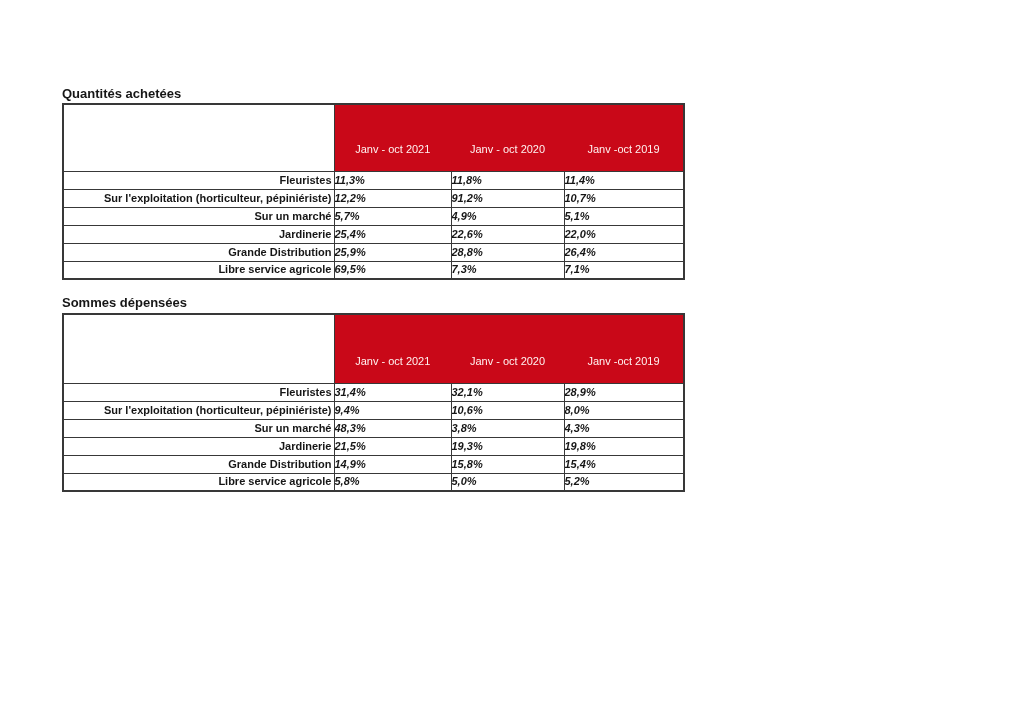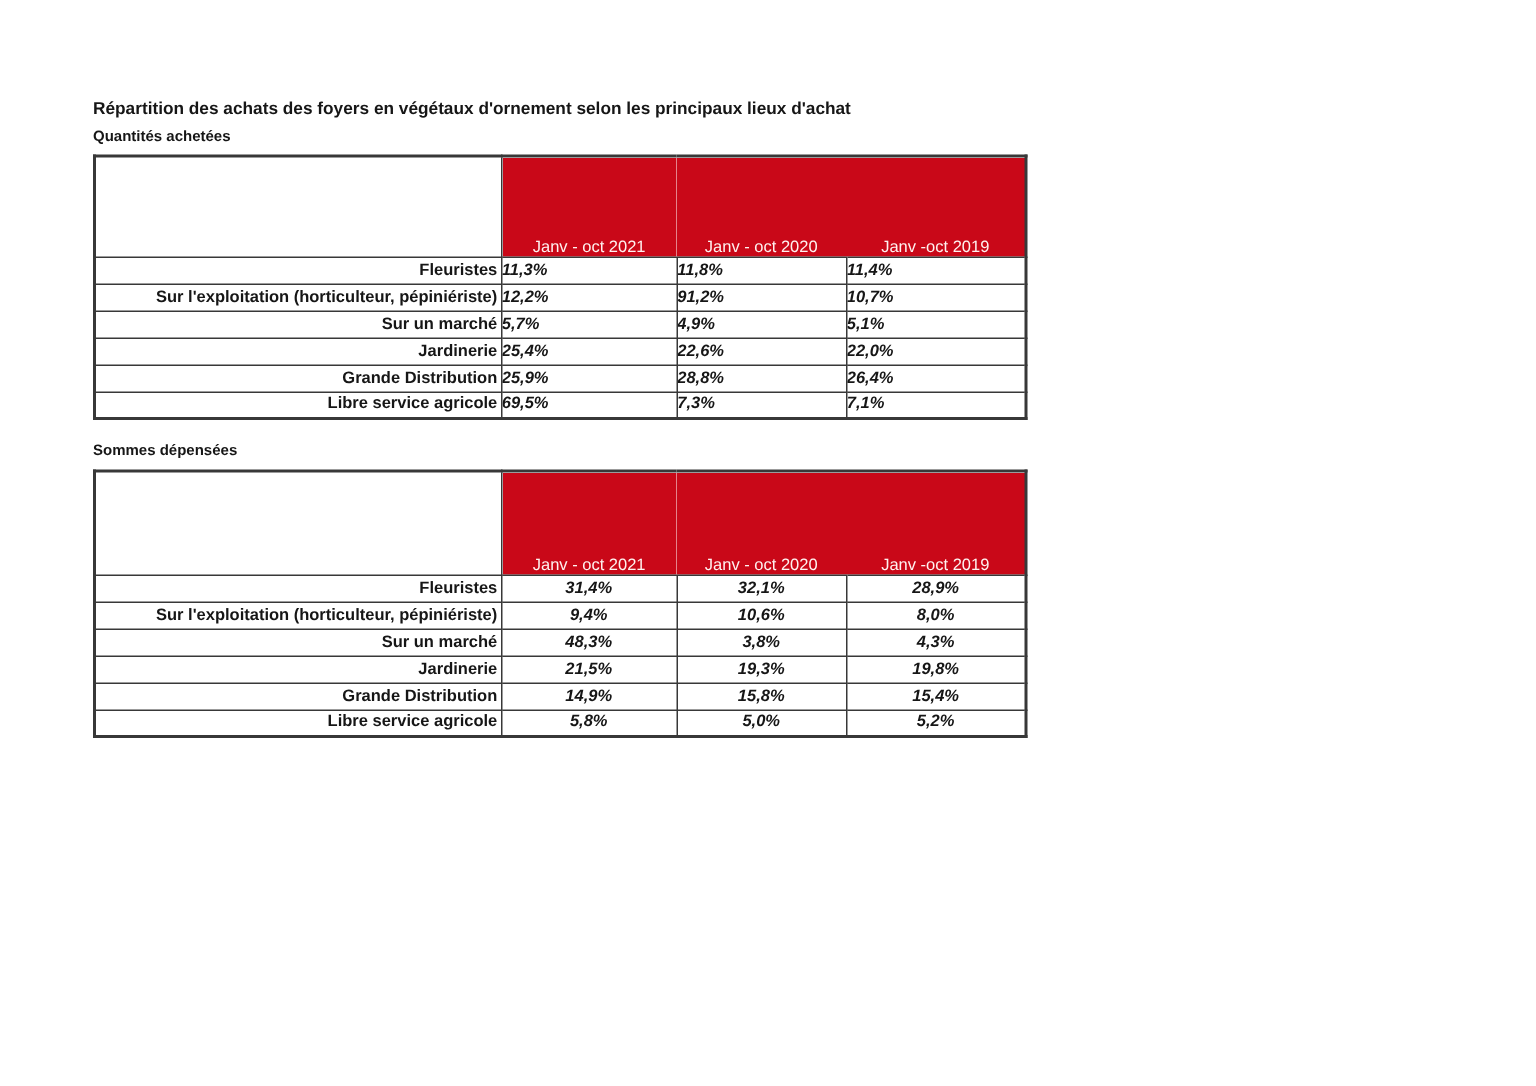--- a/index.html
+++ b/index.html
@@ -16,21 +16,21 @@
     position: absolute;
     left: 62px;
     top: 67px;
     font-size: 11.5px;
     font-weight: bold;
     white-space: nowrap;
   }
   .tbl-subtitle {
     position: absolute;
     left: 62px;
-    font-size: 10px;
+    font-size: 13px;
     font-weight: bold;
     white-space: nowrap;
   }
   #subtitle1 { top: 86px; }
   #subtitle2 { top: 295px; }
 
   table.data {
     position: absolute;
     left: 62px;
     width: 621px;
@@ -53,20 +53,21 @@
     overflow: hidden;
   }
   th.corner-cell { background: #ffffff; }
   th.red-head {
     background: #c90818;
     color: #fff2f0;
     font-weight: normal;
     font-size: 11px;
     text-align: center;
     vertical-align: bottom;
+    padding-bottom: 16px;
     border-left: none;
     border-right: none;
     white-space: nowrap;
   }
   th.red-head.first { border-left: 1.5px solid #383838; }
 
   td.label {
     font-weight: bold;
     font-size: 11px;
     text-align: right;
@@ -74,28 +75,27 @@
     padding-right: 2px;
     white-space: nowrap;
   }
   td.val {
     font-weight: bold;
     font-style: italic;
     font-size: 11px;
     white-space: nowrap;
   }
   #table1 td.val { text-align: left; padding-right: 13px; }
-  #table2 td.val { text-align: center; }
+  #table2 td.val { }
 </style>
 </head>
 <body>
 
 <div class="page">
 
-  <div class="doc-title">Répartition des achats des foyers en végétaux d'ornement selon les principaux lieux d'achat</div>
 
   <div id="subtitle1" class="tbl-subtitle">Quantités achetées</div>
 
   <table id="table1" class="data">
     <colgroup>
       <col style="width:271px">
         <col style="width:117px">
         <col style="width:113px">
         <col style="width:120px">
     </colgroup>

